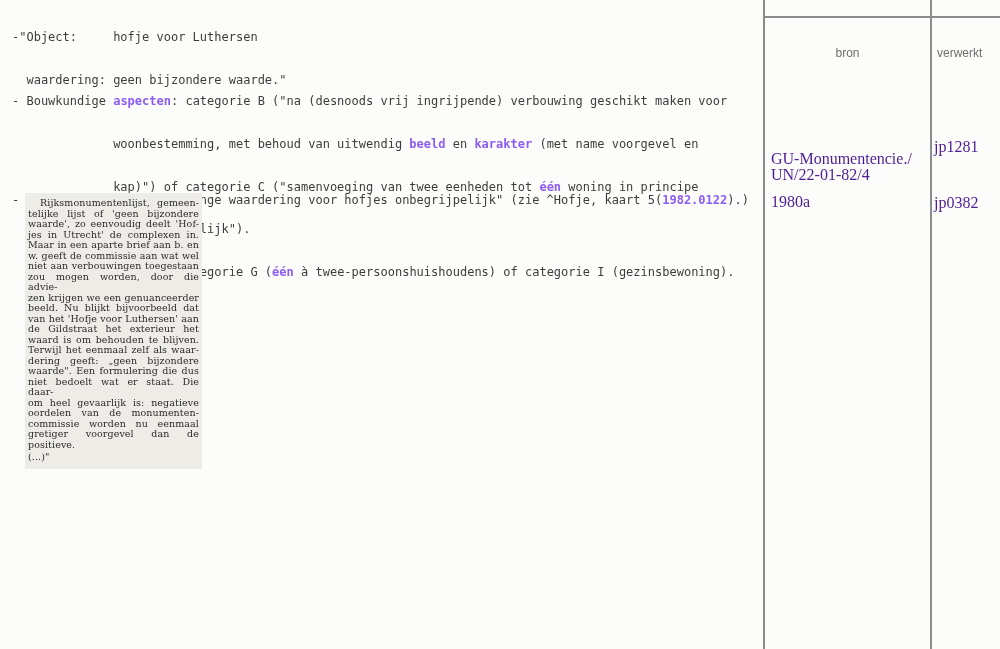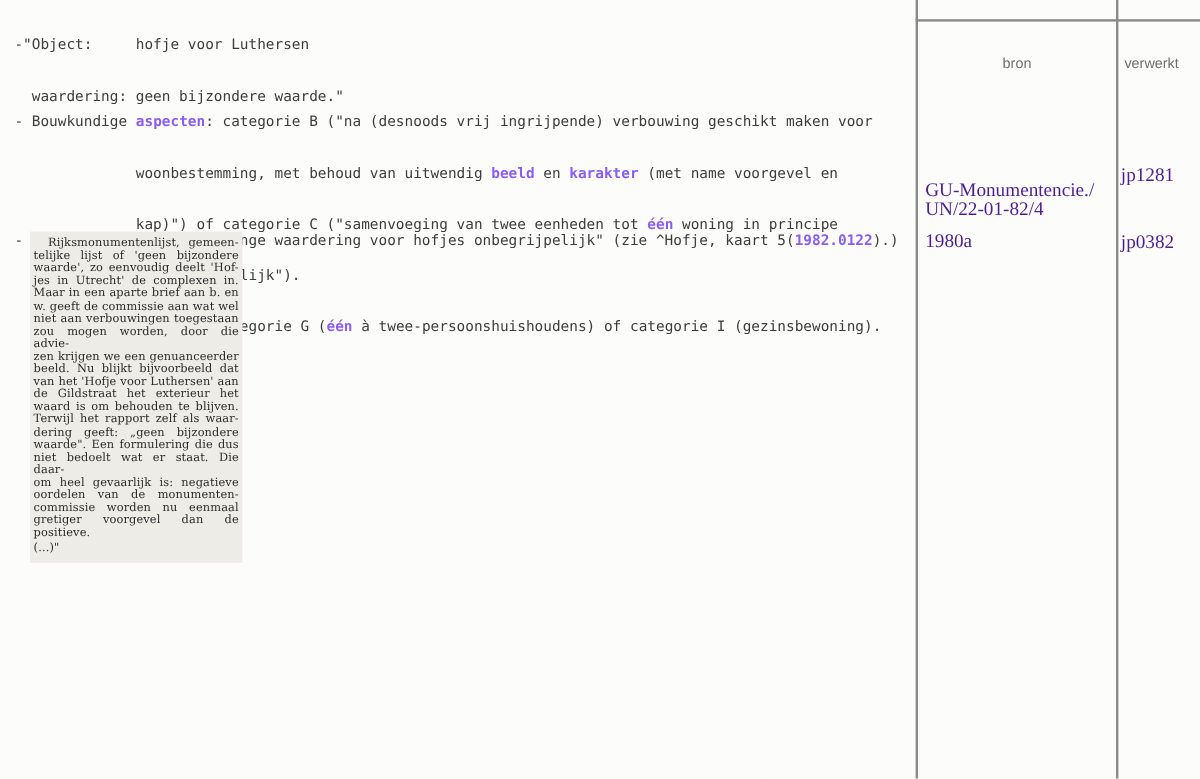--- a/index.html
+++ b/index.html
@@ -100,21 +100,21 @@
     <div class="cline">jes in Utrecht' de complexen in.</div>
     <div class="cline">Maar in een aparte brief aan b. en</div>
     <div class="cline">w. geeft de commissie aan wat wel</div>
     <div class="cline">niet aan verbouwingen toegestaan</div>
     <div class="cline">zou mogen worden, door die advie-</div>
     <div class="cline">zen krijgen we een genuanceerder</div>
     <div class="cline">beeld. Nu blijkt bijvoorbeeld dat</div>
     <div class="cline">van het 'Hofje voor Luthersen' aan</div>
     <div class="cline">de Gildstraat het exterieur het</div>
     <div class="cline">waard is om behouden te blijven.</div>
-    <div class="cline">Terwijl het rapport zelf als waar-</div>
+    <div class="cline">Terwijl het eenmaal zelf als waar-</div>
     <div class="cline">dering geeft: „geen bijzondere</div>
     <div class="cline">waarde". Een formulering die dus</div>
     <div class="cline">niet bedoelt wat er staat. Die daar-</div>
     <div class="cline">om heel gevaarlijk is: negatieve</div>
     <div class="cline">oordelen van de monumenten-</div>
     <div class="cline">commissie worden nu eenmaal</div>
     <div class="cline">gretiger voorgevel dan de positieve.</div>
     <div class="cline last">(...)"</div>
   </div>
 

